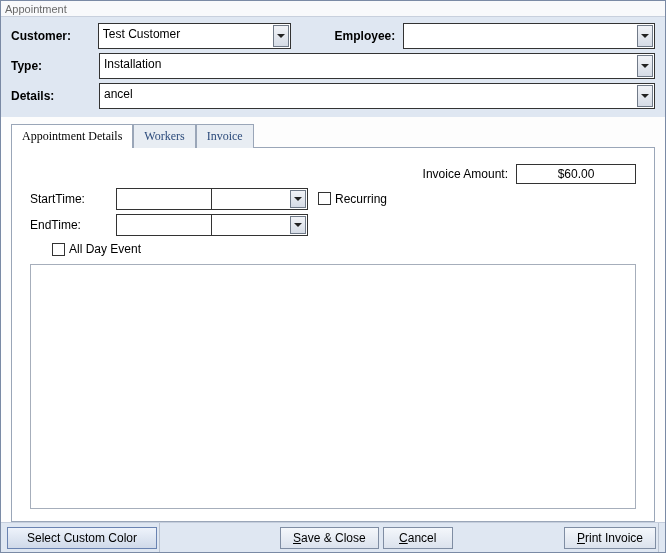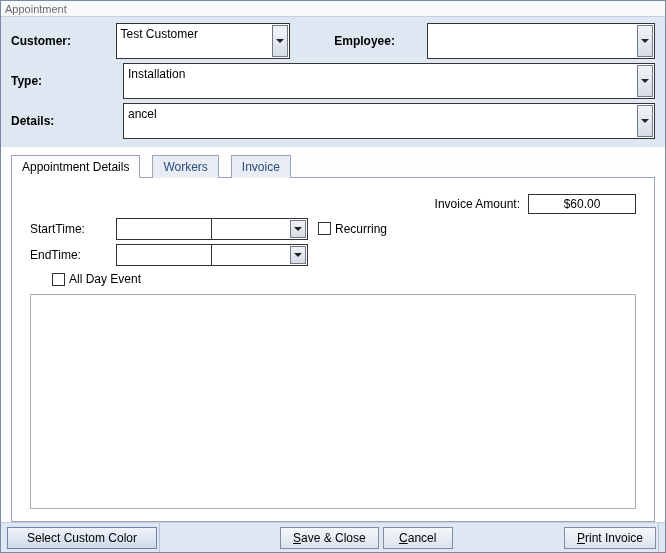--- a/index.html
+++ b/index.html
@@ -36,25 +36,24 @@
     margin-bottom: 4px;
   }
   .hlabel {
     width: 88px;
     font-weight: bold;
     padding-right: 20px;
   }
   .combo {
     position: relative;
     display: inline-block;
-    height: 36px;
+    height: 26px;
     border: 1px solid #333;
     background: #fff;
     vertical-align: middle;
-    margin-left: 24px;
   }
   .combo .combo-text {
     display: block;
     height: 100%;
     line-height: 18px;
     padding: 1px 20px 1px 4px;
     white-space: nowrap;
     overflow: hidden;
   }
   .combo .combo-btn {
@@ -91,24 +90,25 @@
     display: flex;
     align-items: flex-end;
     height: 26px;
   }
   .tab {
     border: 1px solid #9aa6b8;
     border-bottom: none;
     background: #e8edf3;
     padding: 4px 10px 4px 10px;
     color: #2b4a7b;
-    margin-right: 12px;
+    margin-right: 0;
     position: relative;
     top: 1px;
     cursor: default;
+    font-family: Liberation Serif, serif;
   }
   .tab.active {
     background: #fff;
     color: #000;
     z-index: 2;
   }
   .tabcontent {
     border: 1px solid #9aa6b8;
     background: #fff;
     flex: 1;
@@ -120,21 +120,21 @@
   .invoice-row {
     display: flex;
     align-items: center;
     justify-content: flex-end;
     margin-bottom: 4px;
   }
   .invoice-label {
     margin-right: 8px;
   }
   .invoice-field {
-    width: 108px;
+    width: 120px;
     border: 1px solid #333;
     height: 20px;
     line-height: 18px;
     text-align: center;
     padding: 0 4px;
     background: #fff;
   }
 
   .times-block {
     display: grid;

